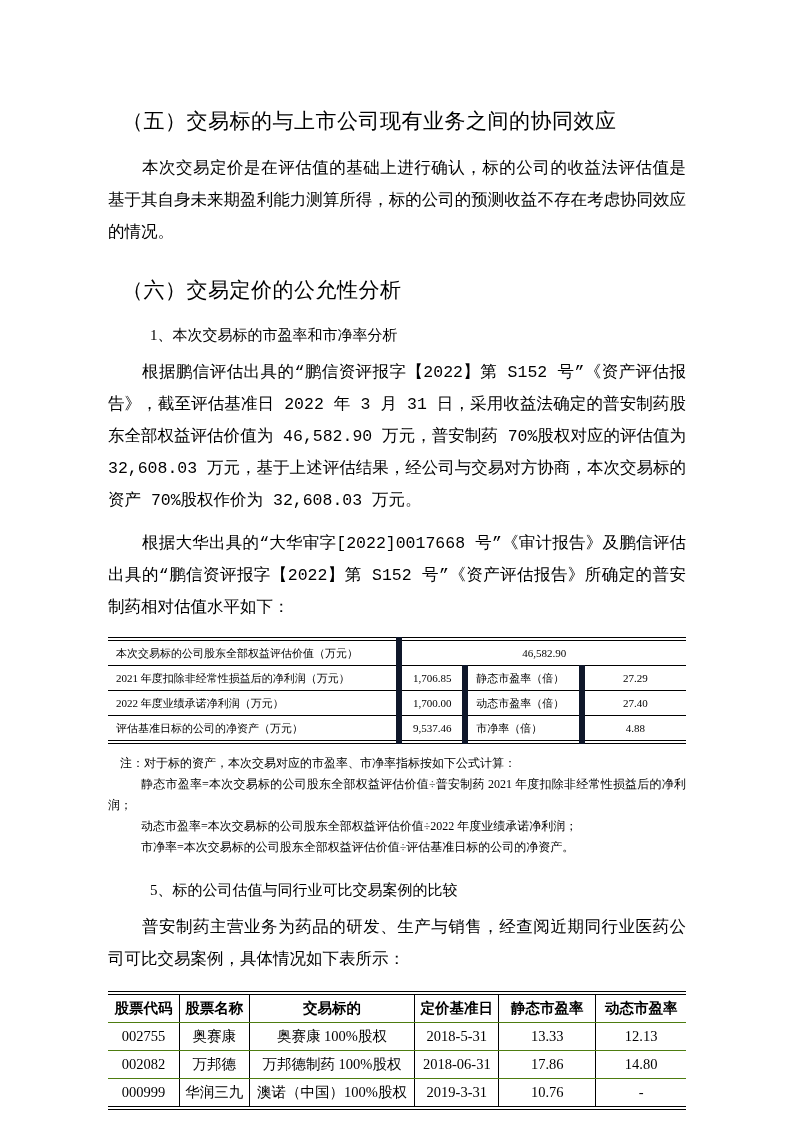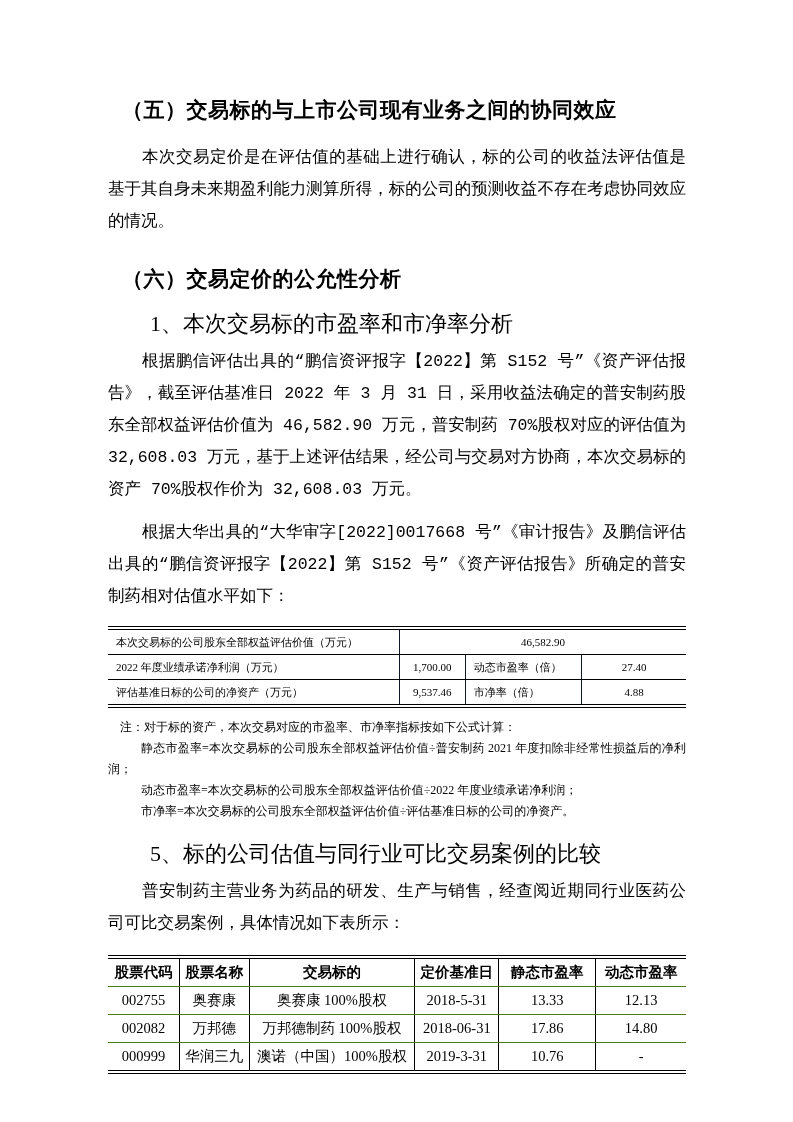--- a/index.html
+++ b/index.html
@@ -15,60 +15,60 @@
   }
   .content {
     position: absolute;
     left: 108px;
     top: 0;
     width: 578px;
     padding-top: 96px;
   }
   .heading {
     font-family: "Liberation Sans", "DejaVu Sans", sans-serif;
-    font-weight: bold;
+    font-weight: normal;
     font-size: 21px;
     line-height: 27px;
-    margin: 0 0 0 14px;
+    margin: 11px 0 0 14px;
     letter-spacing: 0.5px;
   }
   .heading.second { margin-top: 27px; }
   p.body {
     font-size: 16.5px;
     line-height: 32px;
     text-align: justify;
     text-indent: 34px;
     margin: 0;
     font-family: Liberation Mono, monospace;
   }
   p.body.p-after-h5 { margin-top: 19px; }
   p.body.p-std { margin-top: 11px; }
   p.item-title {
-    font-size: 22px;
+    font-size: 15px;
     line-height: 22px;
     margin: 21px 0 0 42px;
   }
   
   table.val-table {
     width: 100%;
     border-collapse: collapse;
     border-top: 4px double #000;
     border-bottom: 4px double #000;
     font-size: 11px;
     margin-top: 13px;
     table-layout: fixed;
   }
   table.val-table td {
     border-bottom: 1px solid #000;
     padding: 2px 6px;
     height: 20px;
     vertical-align: middle;
   }
   table.val-table tr:last-child td { border-bottom: none; }
-  table.val-table td + td { border-left: 1px solid #0f172a; }
+  table.val-table td + td { border-left: 6px solid #0f172a; }
   table.val-table td.lbl { text-align: left; padding-left: 8px; }
   table.val-table td.ctr { text-align: center; }
   
   .notes { margin-top: 9px; }
   .notes p {
     font-size: 12px;
     line-height: 21px;
     text-align: justify;
     margin: 0;
   }
@@ -119,20 +119,26 @@
           <col style="width:11.4%">
           <col style="width:20.2%">
           <col style="width:18%">
       </colgroup>
       <tbody>
         <tr>
           <td class="lbl">本次交易标的公司股东全部权益评估价值（万元）</td>
           <td class="ctr" colspan="3">46,582.90</td>
         </tr>
         <tr>
+          <td class="lbl">2021 年度扣除非经常性损益后的净利润（万元）</td>
+          <td class="ctr">1,706.85</td>
+          <td class="lbl">静态市盈率（倍）</td>
+          <td class="ctr">27.29</td>
+        </tr>
+        <tr>
           <td class="lbl">2022 年度业绩承诺净利润（万元）</td>
           <td class="ctr">1,700.00</td>
           <td class="lbl">动态市盈率（倍）</td>
           <td class="ctr">27.40</td>
         </tr>
         <tr>
           <td class="lbl">评估基准日标的公司的净资产（万元）</td>
           <td class="ctr">9,537.46</td>
           <td class="lbl">市净率（倍）</td>
           <td class="ctr">4.88</td>

